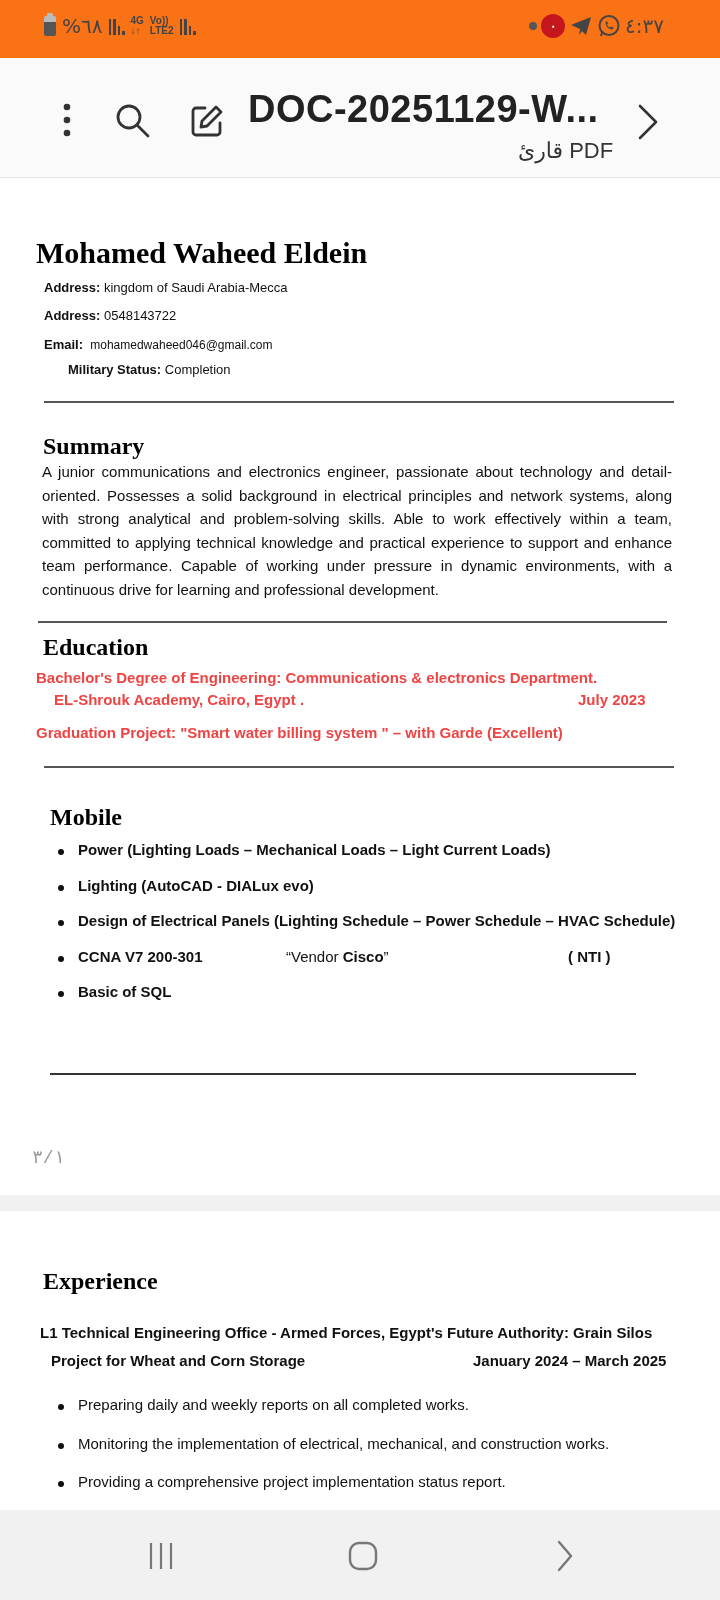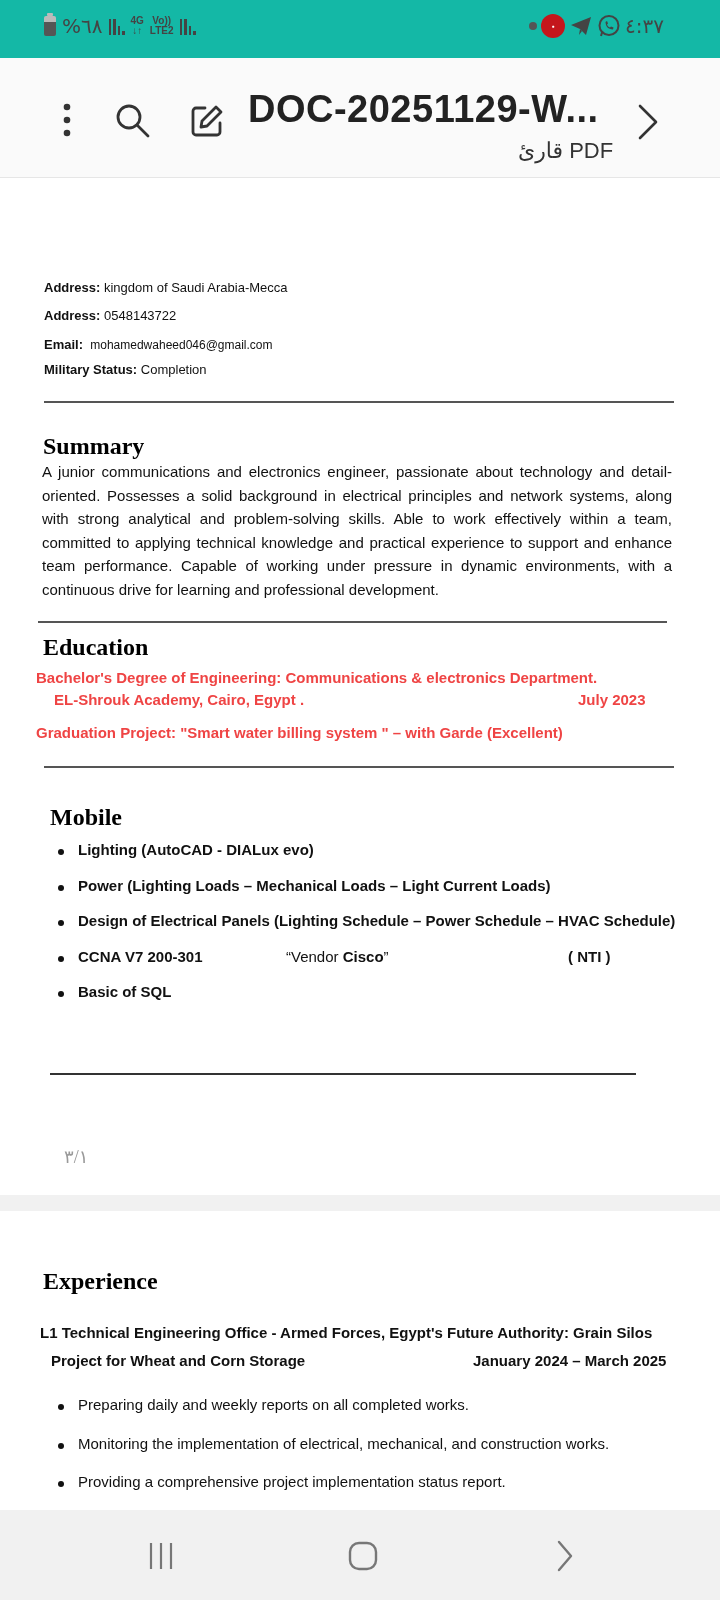--- a/index.html
+++ b/index.html
@@ -1,43 +1,43 @@
 <!DOCTYPE html>
 <html><head>
   <meta charset="utf-8">
   <style>
     * { box-sizing: border-box; margin: 0; padding: 0; }
     html, body { width: 720px; height: 1600px; overflow: hidden; background: #fafafa; }
     body { position: relative; font-family: "Liberation Sans", sans-serif; color: #111; }
 
     
-    .status-bar { position: absolute; left: 0; top: 0; width: 720px; height: 58px; background: #14b8a6; }
+    .status-bar { position: absolute; left: 0; top: 0; width: 720px; height: 58px; background: #f97316; }
     .sb-left { position: absolute; left: 44px; top: 14px; display: flex; align-items: center; gap: 6px; color: #444; }
     .sb-right { position: absolute; right: 56px; top: 14px; display: flex; align-items: center; gap: 4px; color: #444; }
     .battery { width: 12px; height: 20px; border-radius: 2px; background: linear-gradient(#bbb 0 30%, #555 30% 100%); position: relative; }
     .battery::before { content: ""; position: absolute; left: 3px; top: -3px; width: 6px; height: 3px; background: #bbb; border-radius: 1px; }
     .sb-text { font-size: 20px; color: #444; font-family: "DejaVu Sans", sans-serif; }
     .signal { display: flex; align-items: flex-end; gap: 2px; height: 18px; }
     .signal i { display: block; width: 2.5px; background: #444; }
-    .net-stack { display: flex; flex-direction: column; align-items: center; line-height: 10px; font-size: 10px; font-weight: bold; color: #444; }
+    .net-stack { display: flex; flex-direction: column; align-items: flex-start; line-height: 10px; font-size: 10px; font-weight: bold; color: #444; }
     .dot { width: 8px; height: 8px; border-radius: 50%; background: #555; }
     .red-badge { width: 24px; height: 24px; border-radius: 50%; background: #c4161c; display: flex; align-items: center; justify-content: center; color: #fff; font-size: 5px; }
 
     
     .app-header { position: absolute; left: 0; top: 58px; width: 720px; height: 120px; background: #fafafa; border-bottom: 1px solid #e6e6e6; }
     .hdr-icon { position: absolute; display: flex; align-items: center; justify-content: center; color: #333; }
     .title { position: absolute; left: 248px; top: 30px; font-size: 38px; font-weight: bold; color: #222; letter-spacing: 0.5px; }
     .subtitle { position: absolute; left: 518px; top: 80px; font-size: 22px; color: #333; }
 
     
     .doc-viewport { position: absolute; left: 0; top: 178px; width: 720px; height: 1332px; background: #f1f1f1; overflow: hidden; }
     .page { position: absolute; left: 0; width: 720px; background: #fff; }
     .page1 { top: 0; height: 1017px; }
     .page2 { top: 1033px; height: 320px; }
-    .page-indicator { position: absolute; left: 32px; top: 968px; font-size: 18px; color: #999; font-family: Liberation Serif, serif; margin-left: 32px; }
+    .page-indicator { position: absolute; left: 32px; top: 968px; font-size: 18px; color: #999; font-family: Liberation Mono, monospace; }
 
     .serif-h { font-family: "Liberation Serif", serif; font-weight: bold; color: #000; }
     .name { position: absolute; left: 36px; top: 58px; font-size: 30px; }
     .contact { position: absolute; left: 44px; font-size: 13px; color: #111; }
     .contact b { font-weight: bold; }
     .rule { position: absolute; height: 2px; background: #555; }
 
     .section-h { position: absolute; font-size: 24px; }
     .summary { position: absolute; left: 42px; top: 282px; width: 630px; font-size: 15px; line-height: 23.5px; text-align: justify; color: #111; }
 
@@ -127,45 +127,46 @@
   <div class="hdr-icon" style="left:628px;top:42px;width:40px;height:44px;">
     <svg width="22" height="38" viewBox="0 0 22 38">
         <polyline points="3,3 19,19 3,35" fill="none" stroke="#333" stroke-width="2.6" stroke-linecap="round" stroke-linejoin="round"></polyline>
       </svg>
   </div>
 </div>
 
 <div class="doc-viewport">
 
   <div class="page page1">
+    <div class="serif-h name">Mohamed Waheed Eldein</div>
 
     <div class="contact" style="top:102px;"><b>Address:</b> <span>kingdom of Saudi Arabia-Mecca</span></div>
     <div class="contact" style="top:130px;"><b>Address:</b> <span>0548143722</span></div>
     <div class="contact" style="top:159px;"><b>Email:</b>&nbsp; <span style="font-size:12px">mohamedwaheed046@gmail.com</span></div>
-    <div class="contact" style="top:184px;"><b>Military Status:</b> <span>Completion</span></div>
+    <div class="contact" style="top:184px;margin-left:24px;"><b>Military Status:</b> <span>Completion</span></div>
 
     <div class="rule" style="left:44px;top:223px;width:630px;"></div>
 
     <div class="serif-h section-h" style="left:43px;top:255px;">Summary</div>
     <div class="summary">A junior communications and electronics engineer, passionate about technology and detail-oriented. Possesses a solid background in electrical principles and network systems, along with strong analytical and problem-solving skills. Able to work effectively within a team, committed to applying technical knowledge and practical experience to support and enhance team performance. Capable of working under pressure in dynamic environments, with a continuous drive for learning and professional development.</div>
 
     <div class="rule" style="left:38px;top:443px;width:629px;"></div>
 
     <div class="serif-h section-h" style="left:43px;top:456px;">Education</div>
     <div class="edu" style="left:36px;top:491px;">Bachelor's Degree of Engineering: Communications &amp; electronics Department.</div>
     <div class="edu" style="left:54px;top:513px;">EL-Shrouk Academy, Cairo, Egypt .</div>
     <div class="edu" style="left:578px;top:513px;">July  2023</div>
     <div class="edu" style="left:36px;top:546px;">Graduation Project: "Smart water billing system " – with  Garde (Excellent)</div>
 
     <div class="rule" style="left:44px;top:588px;width:630px;"></div>
 
     <div class="serif-h section-h" style="left:50px;top:626px;">Mobile</div>
     <ul class="course-list">
+      <li><span>Power (Lighting Loads – Mechanical Loads – Light Current Loads)</span></li>
       <li><span>Lighting (AutoCAD - DIALux evo)</span></li>
-      <li><span>Power (Lighting Loads – Mechanical Loads – Light Current Loads)</span></li>
       <li><span>Design of Electrical Panels (Lighting Schedule – Power Schedule  – HVAC Schedule)</span></li>
       <li>
         <span>CCNA V7 200-301</span>
         <span class="ccna-vendor"><span>“Vendor </span><b>Cisco</b><span>”</span></span>
         <span class="ccna-org">( NTI )</span>
       </li>
       <li><span>Basic of SQL</span></li>
     </ul>
 
     <div class="rule" style="left:50px;top:895px;width:586px;height:1.5px;background:#333;"></div>

